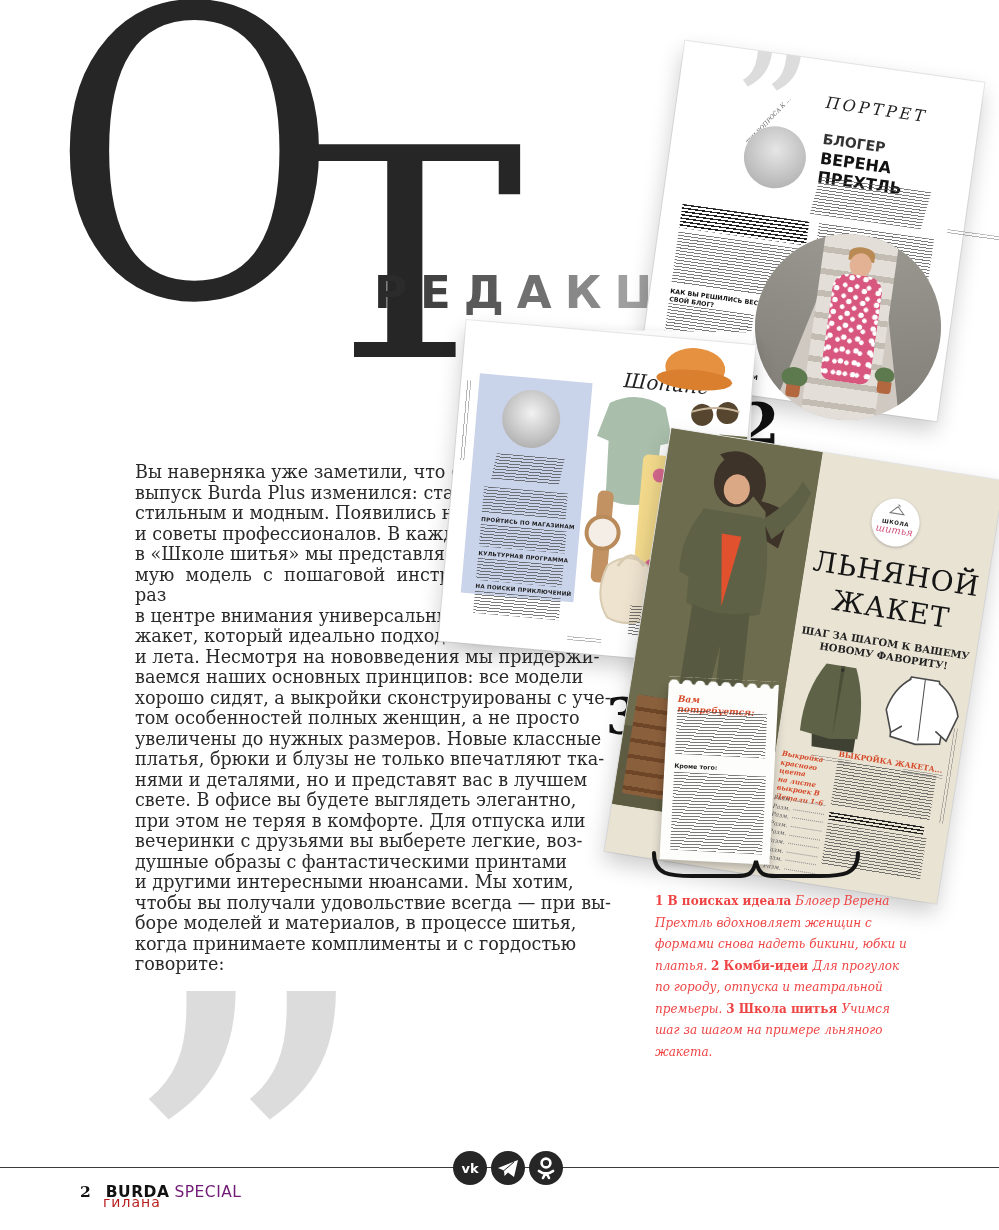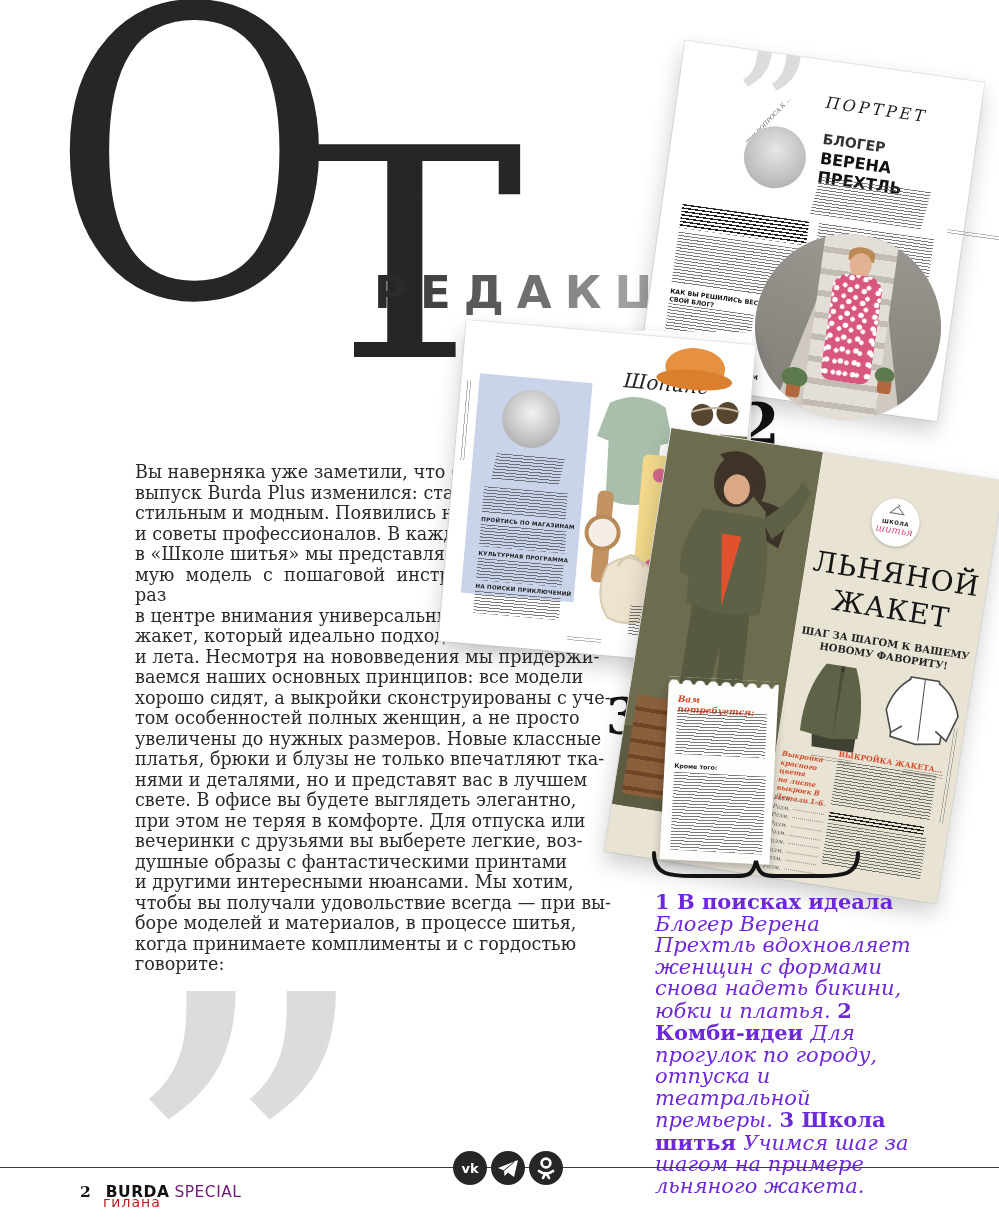--- a/index.html
+++ b/index.html
@@ -64,21 +64,21 @@
   .sizes{position:absolute;left:159px;top:344px;width:52px;font-size:6px;color:#555;line-height:8.6px;font-style:italic;}
   .sizerow{display:flex;align-items:center;}
   .sizerow .dash{flex:1;border-bottom:1px dotted #8a8a8a;margin-left:3px;height:1px;}
   .notepad{position:absolute;left:46px;top:246px;width:110px;height:176px;background:#fdfdfb;
            box-shadow:0 4px 10px rgba(0,0,0,.25);transform:rotate(-6deg);}
   .scallop{position:absolute;left:0;top:-7px;width:100%;height:8px;
            background:radial-gradient(circle at 5.5px 8px,#fdfdfb 5px,transparent 5.6px) repeat-x;background-size:13px 8px;}
   .np-title{position:absolute;left:10px;top:10px;font-size:9px;font-style:italic;font-weight:bold;color:#d64a2a;}
   .np-sub{position:absolute;left:10px;top:78px;font-size:6.2px;font-weight:bold;color:#222;font-family:"DejaVu Sans",sans-serif;}
   
-  .caps{left:655px;top:891px;width:256px;font-size:21px;line-height:21.5px;color:#6d28d9;}
+  .caps{left:655px;top:891px;width:256px;font-size:12px;line-height:21.5px;color:#ef4444;}
   .caps b{font-family:"DejaVu Serif",serif;}
   .caps i{font-style:italic;}
   
   .soline{left:0;top:1167px;width:999px;height:0;border-top:1.6px solid #3c3c3c;}
   .soc{width:34px;height:34px;border-radius:50%;background:#262626;top:1151px;}
   .footer{left:80px;top:1182px;font-size:15.5px;font-family:"DejaVu Sans","Liberation Sans",sans-serif;color:#111;}
   .wm{left:103px;top:1194px;font-size:14px;color:#b91c1c;font-family:"DejaVu Sans",sans-serif;letter-spacing:1px;}
 </style>
 </head>
 <body>

